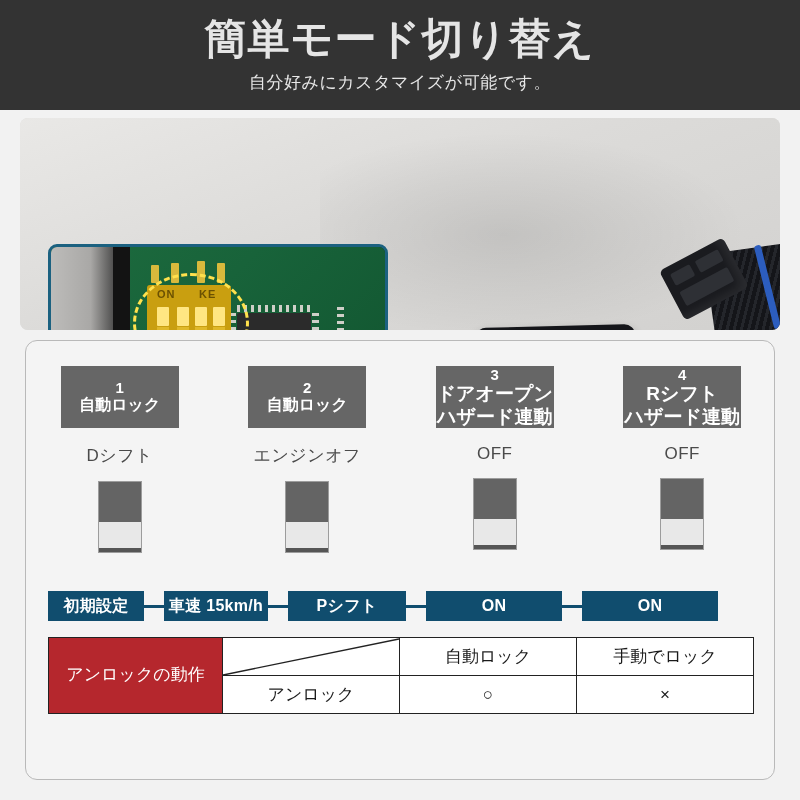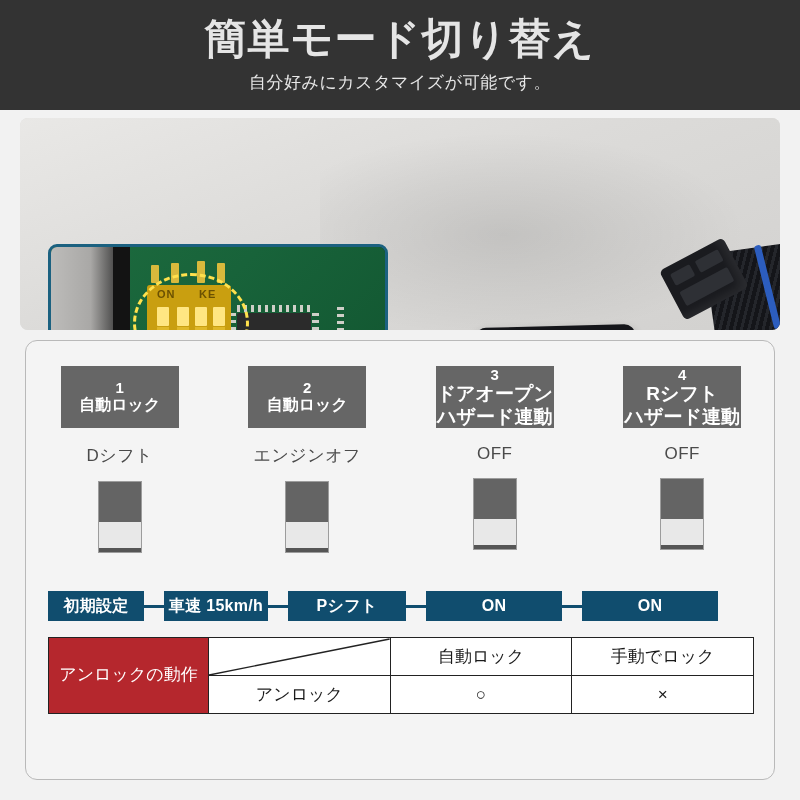--- a/index.html
+++ b/index.html
@@ -180,21 +180,21 @@
   .tbl {
     position: absolute; left: 22px; top: 296px; width: 706px;
     border-collapse: collapse; table-layout: fixed;
   }
   .tbl td {
     border: 1px solid #222222; height: 38px; text-align: center;
     font-size: 17px; color: #1a1a1a; background: #ffffff;
   }
   .tbl td.head-red {
     background: #b5272d; color: #ffffff; font-size: 17px; line-height: 1.2;
-    width: 160px;
+    width: 174px;
   }
   .tbl td.diag { position: relative; padding: 0; }
   .tbl td.diag svg { position: absolute; left: 0; top: 0; }
   .mark-o { font-size: 19px; }
   .mark-x { font-size: 19px; }
 
   .footnote {
     position: absolute; left: 0; top: 388px; width: 750px;
     text-align: center; font-size: 20px; color: #333333;
   }

